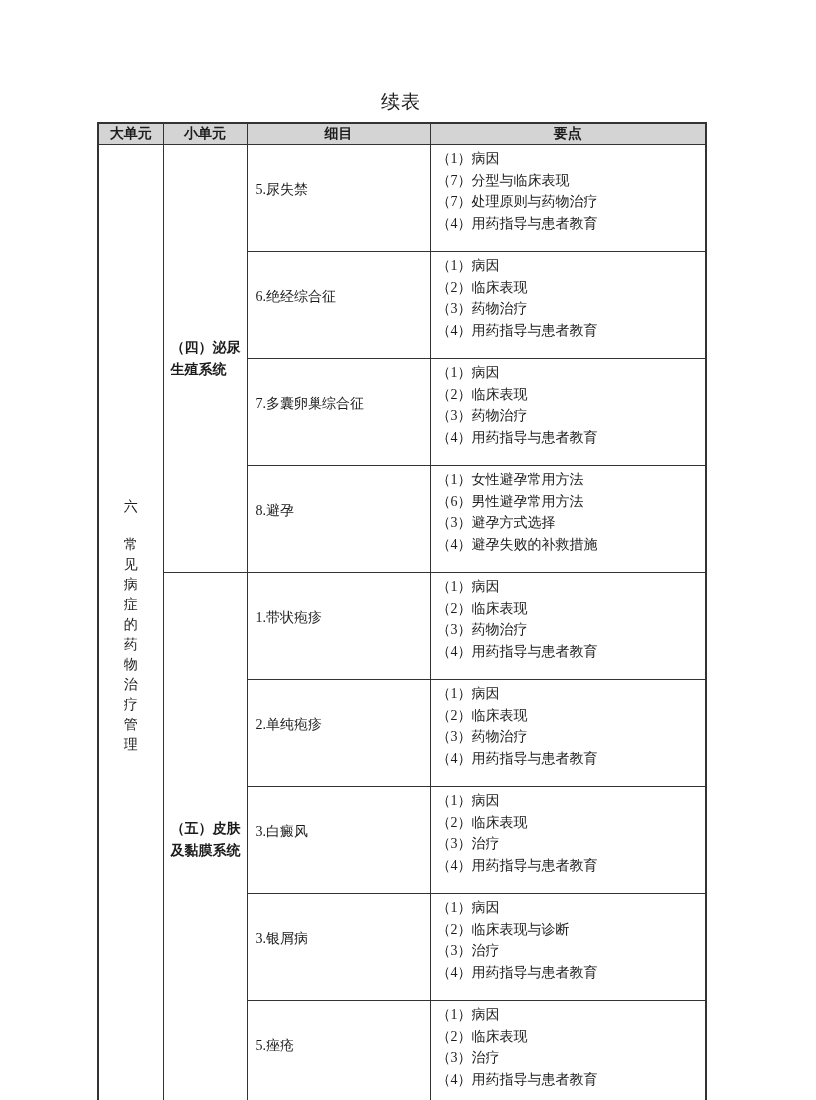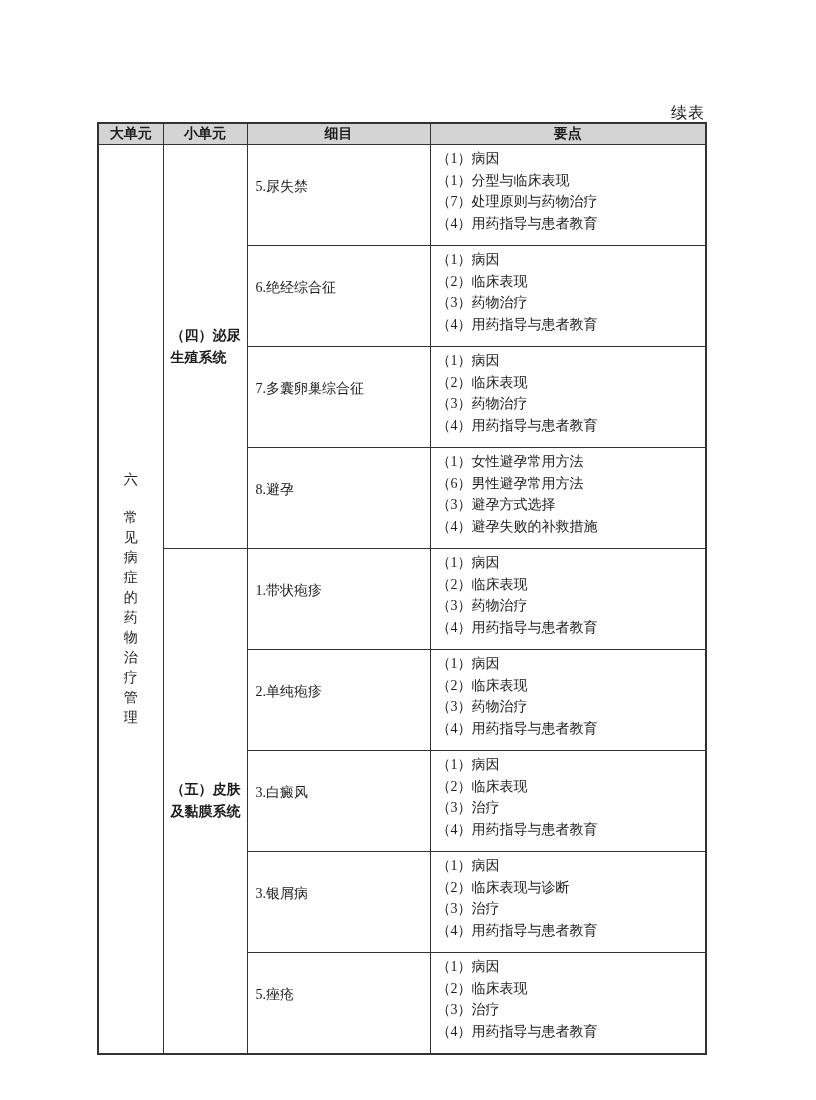--- a/index.html
+++ b/index.html
@@ -12,25 +12,25 @@
   body {
     width: 816px;
     height: 1100px;
     background: #ffffff;
     position: relative;
     font-family: "Liberation Serif", "DejaVu Serif", serif;
     color: var(--text-color);
   }
   .continued-label {
     position: absolute;
-    top: 103px;
+    top: 89px;
     left: 97px;
     width: 608px;
-    text-align: right;
-    font-size: 16px;
+    text-align: center;
+    font-size: 19px;
     letter-spacing: 1px;
   }
   table.syllabus {
     position: absolute;
     top: 122px;
     left: 97px;
     width: 608px;
     border-collapse: collapse;
     table-layout: fixed;
     border: 2px solid var(--border-color);
@@ -46,21 +46,21 @@
     height: 21px;
     padding: 1px 0;
   }
   td { font-size: 14px; vertical-align: middle; }
   td.major-cell { text-align: center; padding: 0; }
   .major-stack { display: flex; flex-direction: column; align-items: center; }
   .major-number { line-height: 20px; margin-bottom: 18px; }
   .major-char { line-height: 20px; }
   td.sub-cell { padding: 0 4px 0 7px; line-height: 22px; font-weight: bold; }
   td.item-cell { padding: 0 4px 16px 8px; line-height: 20px; }
-  td.points-cell { padding: 3px 4px 11px 6px; }
+  td.points-cell { padding: 3px 4px 17px 6px; }
   .point-line { line-height: 21.5px; white-space: nowrap; overflow: hidden; }
 </style>
 </head>
 <body>
 
 <div class="page">
   <div class="continued-label">续表</div>
 
   <table class="syllabus">
     <colgroup>
@@ -92,21 +92,21 @@
               <div class="major-char">治</div>
               <div class="major-char">疗</div>
               <div class="major-char">管</div>
               <div class="major-char">理</div>
             </div>
           </td>
           <td class="sub-cell" rowspan="4">（四）泌尿生殖系统</td>
           <td class="item-cell">5.尿失禁</td>
           <td class="points-cell">
             <div class="point-line">（1）病因</div>
-            <div class="point-line">（1）分型与临床表现</div>
+            <div class="point-line">（7）分型与临床表现</div>
             <div class="point-line">（7）处理原则与药物治疗</div>
             <div class="point-line">（4）用药指导与患者教育</div>
           </td>
         </tr>
         <tr style="height: 88px;">
           <td class="item-cell">6.绝经综合征</td>
           <td class="points-cell">
             <div class="point-line">（1）病因</div>
             <div class="point-line">（2）临床表现</div>
             <div class="point-line">（3）药物治疗</div>

